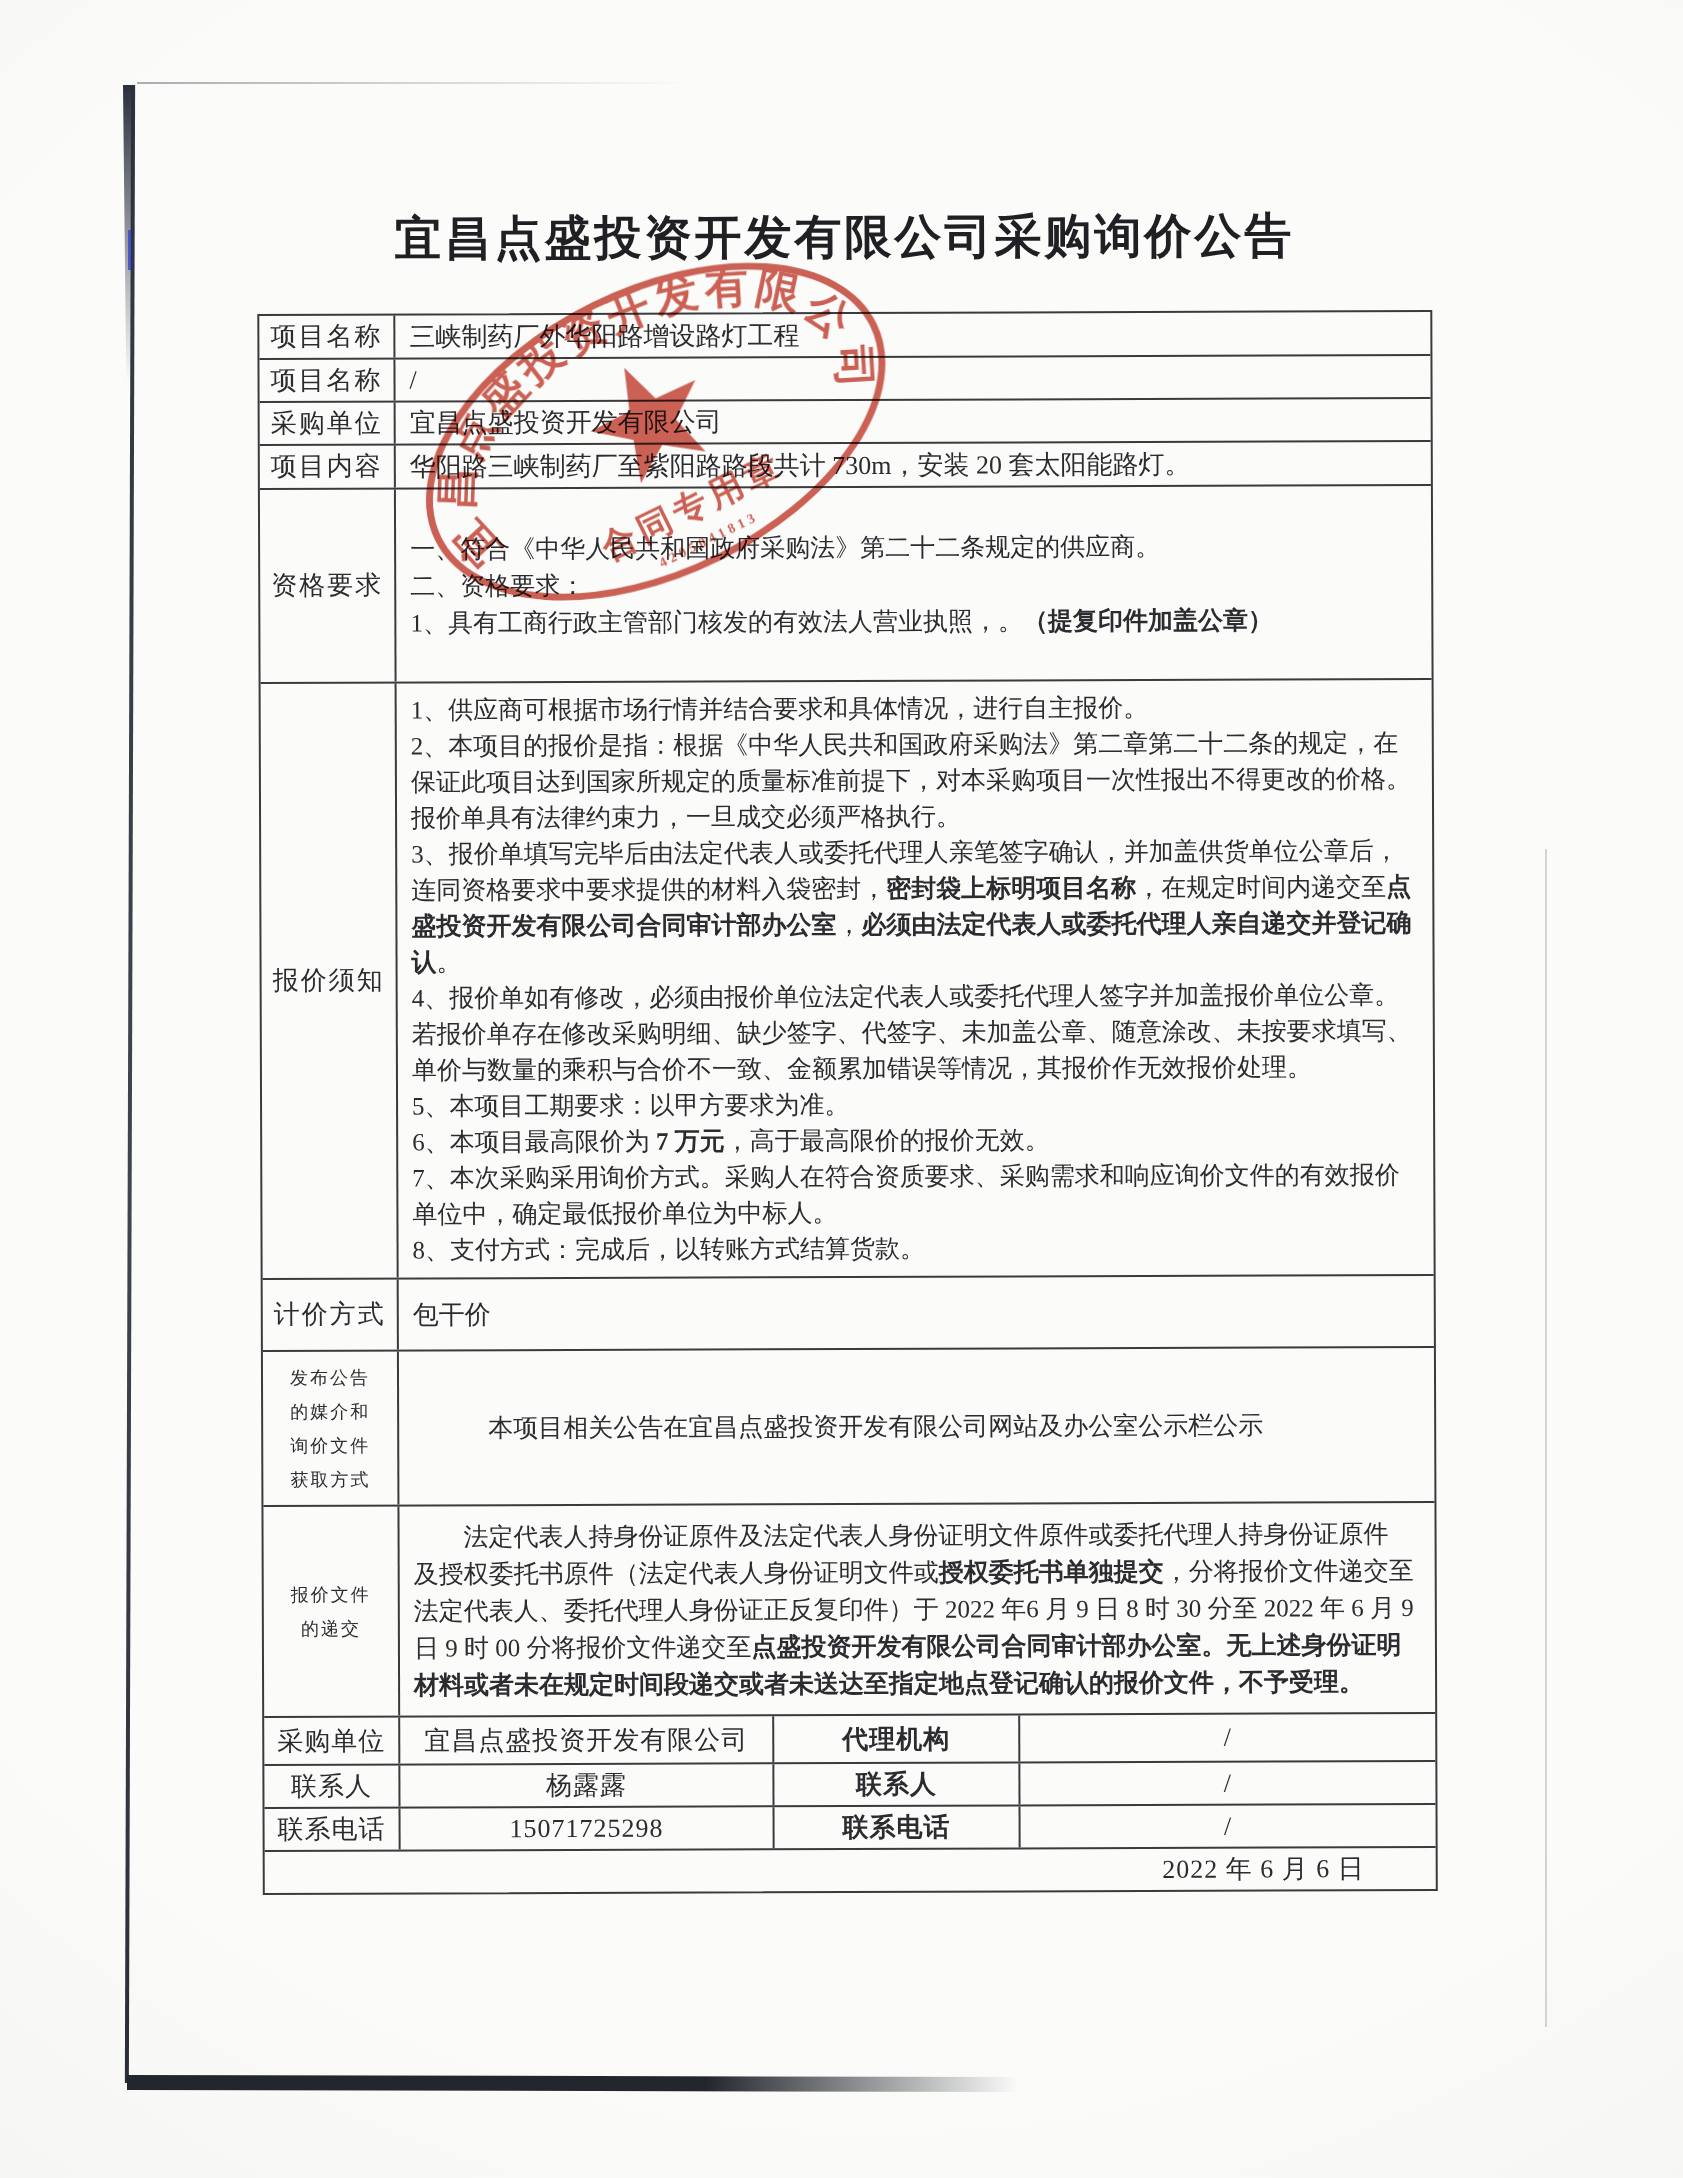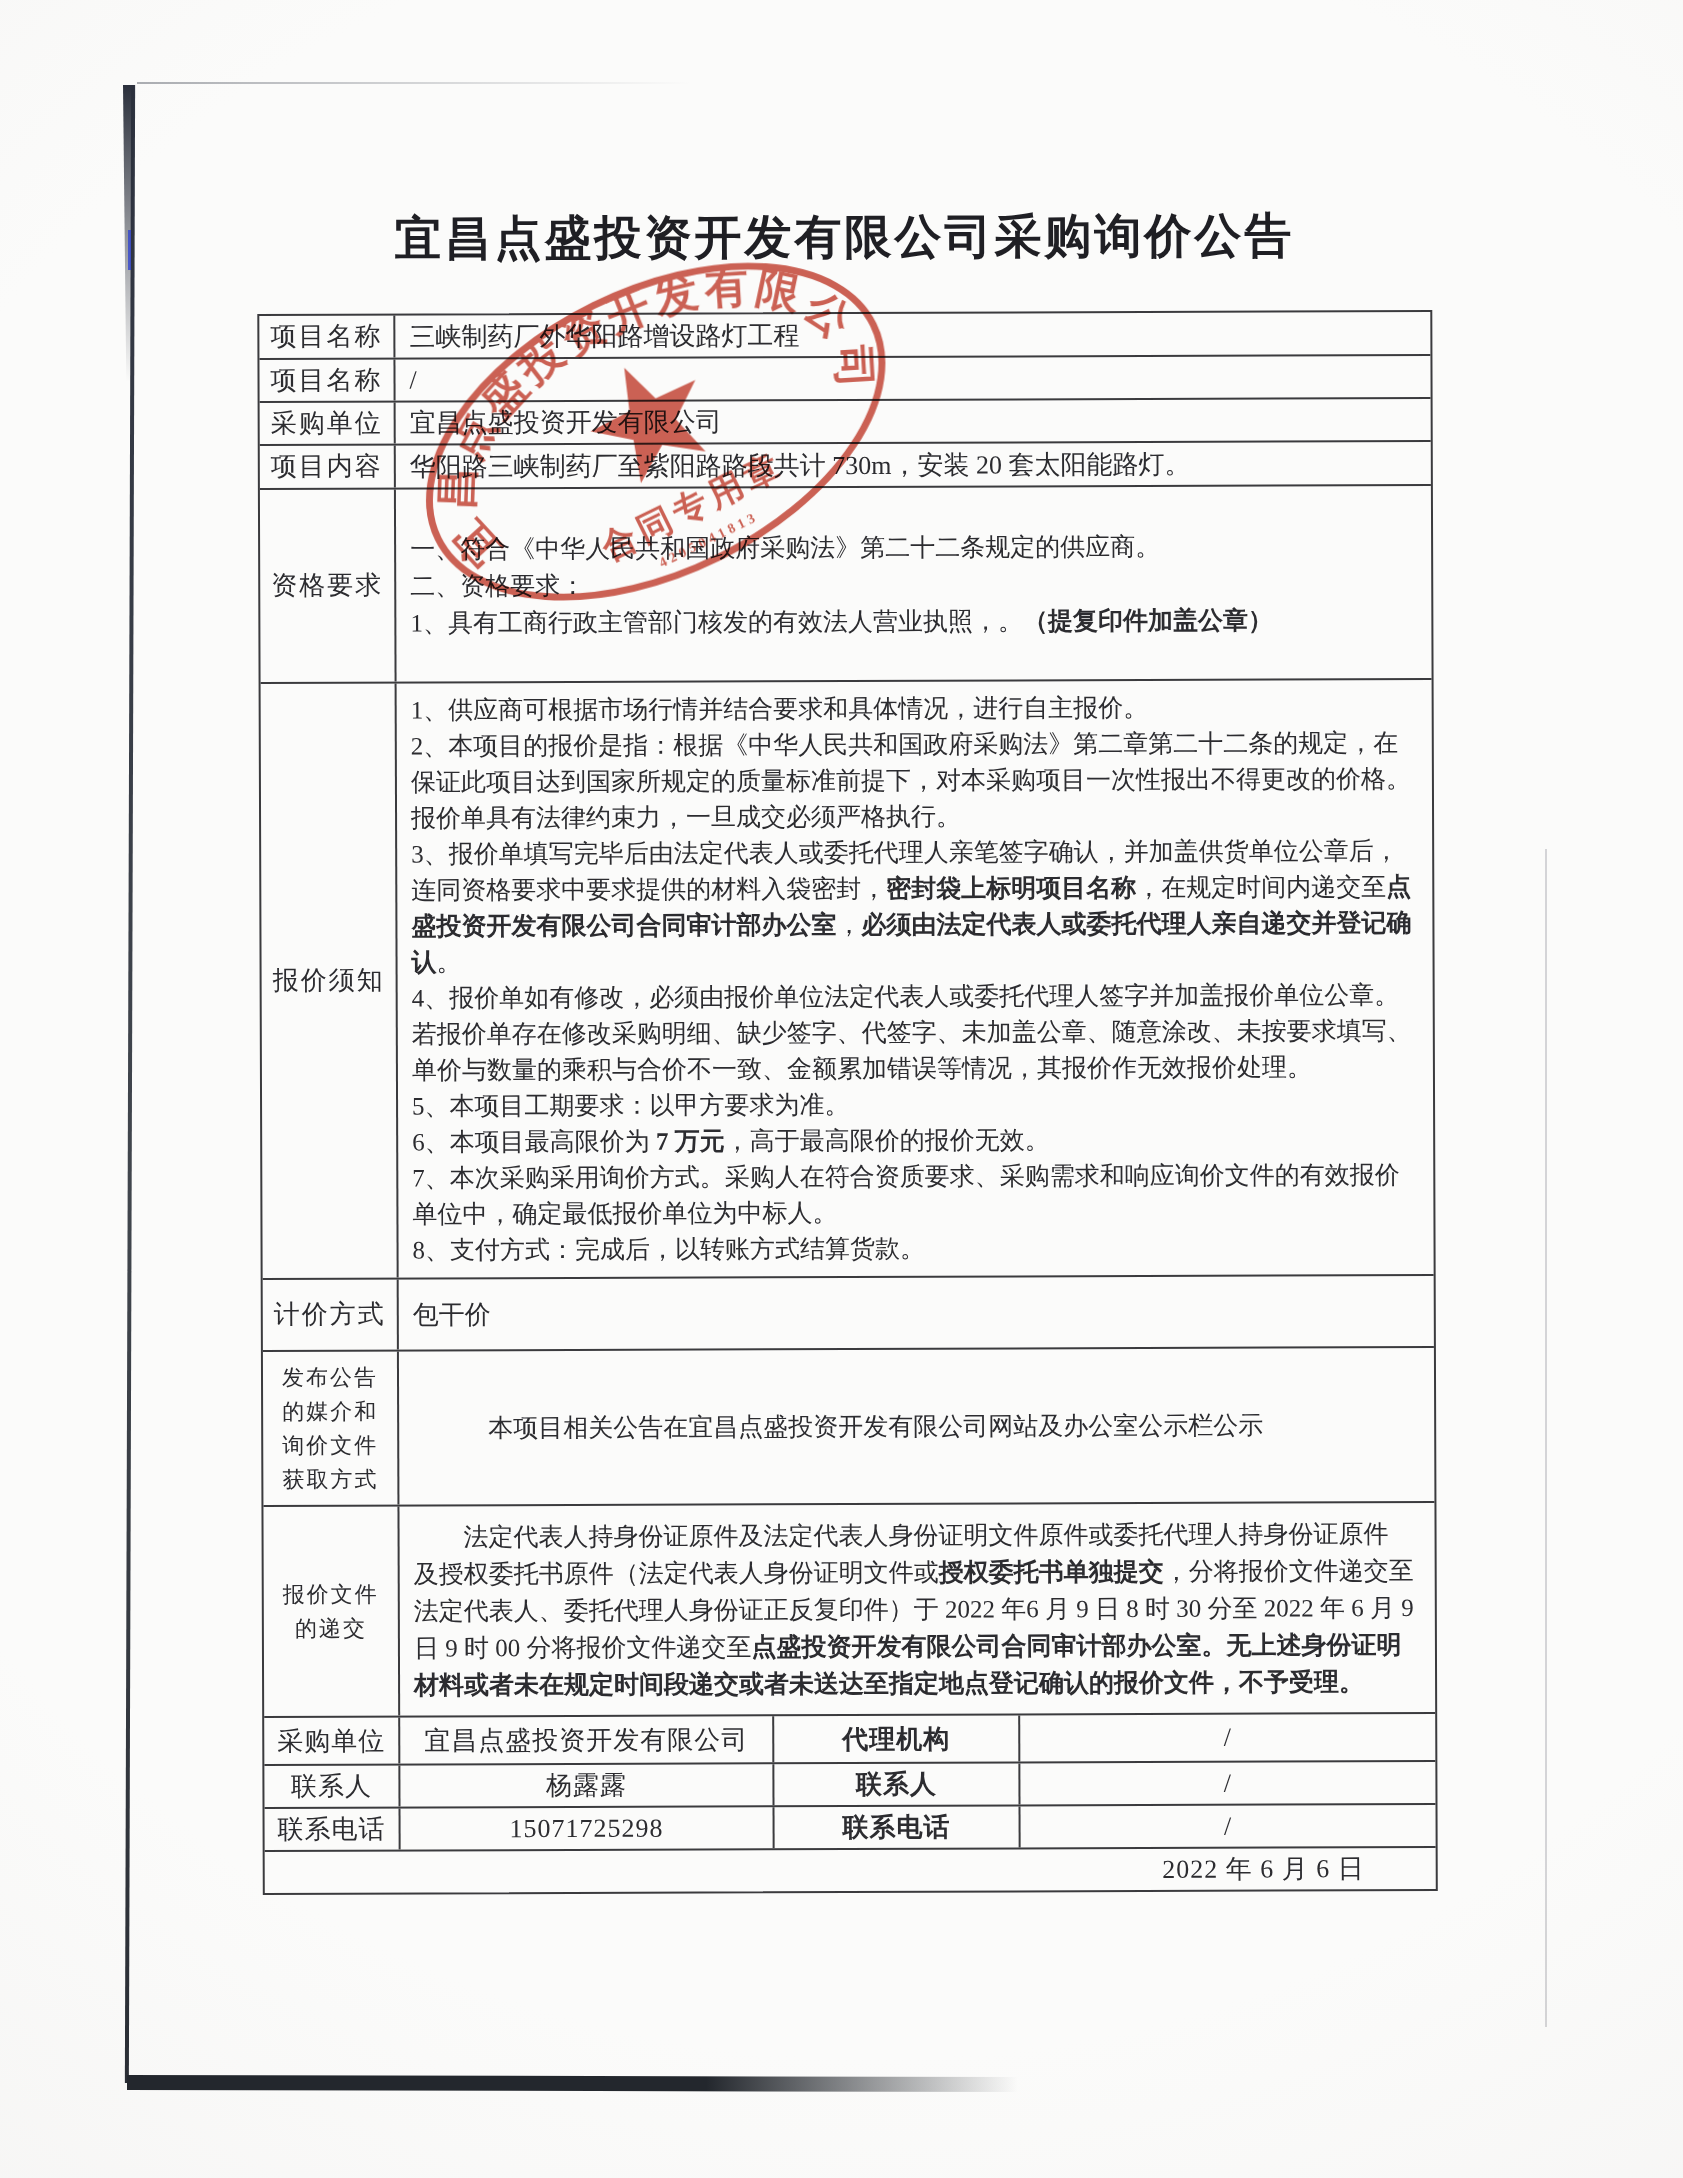--- a/index.html
+++ b/index.html
@@ -61,21 +61,21 @@
     flex:0 0 136px;border-right:2px solid #3b3b3e;box-sizing:border-box;
     display:flex;flex-direction:column;align-items:center;justify-content:center;
     font-size:26px;letter-spacing:2px;text-align:center;line-height:34px;
   }
   .val{
     flex:1;display:flex;flex-direction:column;justify-content:center;
     padding:0 10px 0 14px;font-size:26px;box-sizing:border-box;min-width:0;
   }
   .ln{white-space:nowrap;font-size:25px;line-height:36px;}
   .lh37 .ln{line-height:37px;}
-  .lab .ln{font-size:22px;line-height:34px;white-space:nowrap;}
+  .lab .ln{font-size:18px;line-height:34px;white-space:nowrap;}
   .b{font-weight:700;}
   .u{text-underline-offset:5px;}
   
   .c{
     box-sizing:border-box;border-right:2px solid #3b3b3e;
     display:flex;align-items:center;justify-content:center;
     font-size:26px;letter-spacing:1px;text-align:center;
   }
   .c:last-child{border-right:none;}
   .c1{flex:0 0 136px;}

